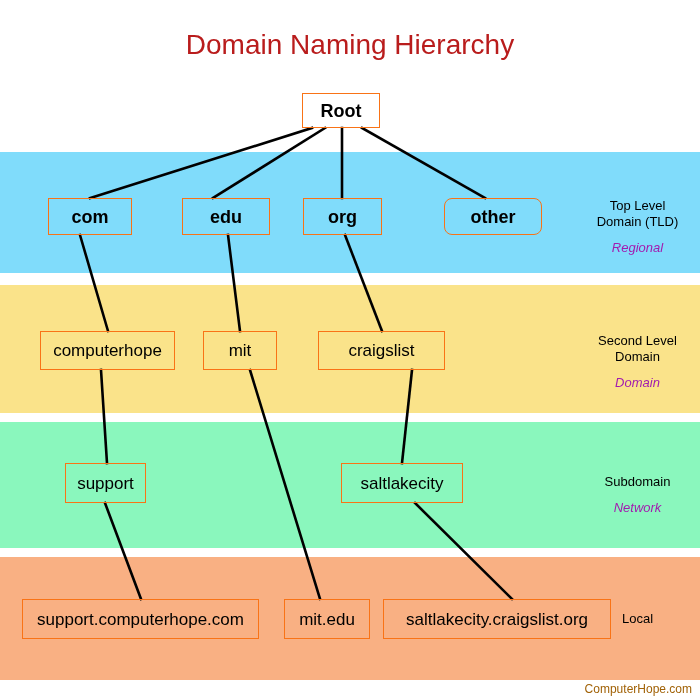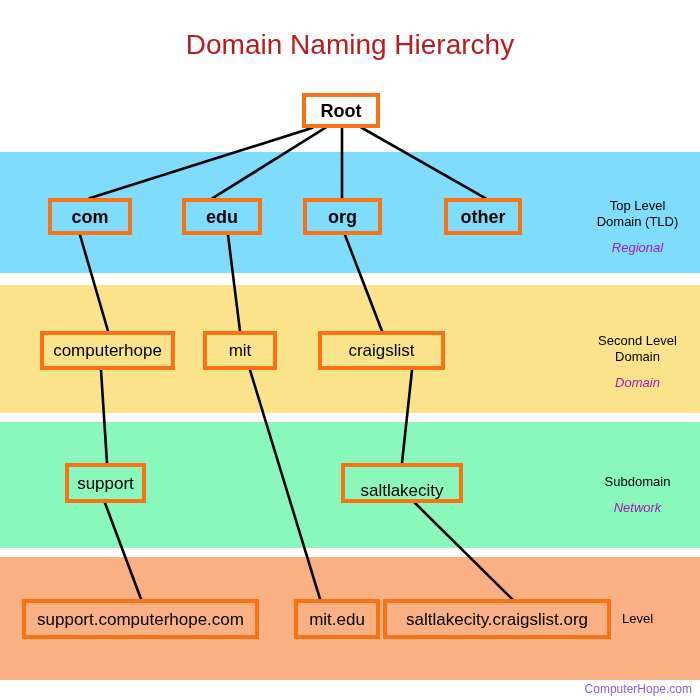--- a/index.html
+++ b/index.html
@@ -46,21 +46,21 @@
     position: absolute;
     left: 0; top: 0;
     width: 700px;
     height: 700px;
     pointer-events: none;
   }
 
   .node {
     position: absolute;
     box-sizing: border-box;
-    border: 4px solid #f97316;
+    border: 1px solid #f97316;
     background: transparent;
     display: flex;
     align-items: center;
     justify-content: center;
     font-family: "Liberation Sans", sans-serif;
     font-size: 17px;
     color: #000000;
     white-space: nowrap;
     line-height: 1;
   }
@@ -81,21 +81,21 @@
     font-style: italic;
     color: #a21caf;
   }
 
   #watermark {
     position: absolute;
     right: 8px;
     bottom: 4px;
     font-family: "Liberation Sans", sans-serif;
     font-size: 12px;
-    color: #8b5cf6;
+    color: #a16207;
     white-space: nowrap;
   }
 </style>
 </head>
 <body>
 
 <div id="canvas">
 
   <div class="band" id="band-tld"></div>
   <div class="band" id="band-sld"></div>
@@ -125,51 +125,51 @@
     </g>
   </svg>
 
   <div class="node bold" style="left:302px; top:93px;  width:78px;  height:35px;">
     <span>Root</span>
   </div>
 
   <div class="node bold" style="left:48px;  top:198px; width:84px;  height:37px;">
     <span>com</span>
   </div>
-  <div class="node bold" style="left:182px; top:198px; width:80px;  height:37px;">
+  <div class="node bold" style="left:182px; top:198px; width:88px;  height:37px;">
     <span>edu</span>
   </div>
   <div class="node bold" style="left:303px; top:198px; width:79px;  height:37px;">
     <span>org</span>
   </div>
-  <div class="node bold" style="left:444px; top:198px; width:78px;  height:37px;">
+  <div class="node bold" style="left:444px; top:198px; width:98px;  height:37px;border-radius:8px;">
     <span>other</span>
   </div>
 
   <div class="node" style="left:40px;  top:331px; width:135px; height:39px;">
     <span>computerhope</span>
   </div>
   <div class="node" style="left:203px; top:331px; width:74px;  height:39px;">
     <span>mit</span>
   </div>
   <div class="node" style="left:318px; top:331px; width:127px; height:39px;">
     <span>craigslist</span>
   </div>
 
   <div class="node" style="left:65px;  top:463px; width:81px;  height:40px;">
     <span>support</span>
   </div>
-  <div class="node" style="left:341px; top:463px; width:122px; height:40px;align-items:flex-end;">
+  <div class="node" style="left:341px; top:463px; width:122px; height:40px;">
     <span>saltlakecity</span>
   </div>
 
   <div class="node" style="left:22px;  top:599px; width:237px; height:40px;text-align:center;">
     <span>support.computerhope.com</span>
   </div>
-  <div class="node" style="left:294px; top:599px; width:86px;  height:40px;">
+  <div class="node" style="left:284px; top:599px; width:86px;  height:40px;">
     <span>mit.edu</span>
   </div>
   <div class="node" style="left:383px; top:599px; width:228px; height:40px;">
     <span>saltlakecity.craigslist.org</span>
   </div>
 
   <div class="bandlabel" style="left:580px; top:198px; width:115px;">
     <span>Top Level</span><br>
     <span>Domain (TLD)</span>
     <span class="sub">Regional</span>
@@ -180,18 +180,18 @@
     <span>Domain</span>
     <span class="sub">Domain</span>
   </div>
 
   <div class="bandlabel" style="left:580px; top:474px; width:115px;">
     <span>Subdomain</span>
     <span class="sub">Network</span>
   </div>
 
   <div class="bandlabel" style="left:580px; top:611px; width:115px;">
-    <span>Level</span>
+    <span>Local</span>
   </div>
 
   <div id="watermark">ComputerHope.com</div>
 
 </div>
 
 </body></html>

